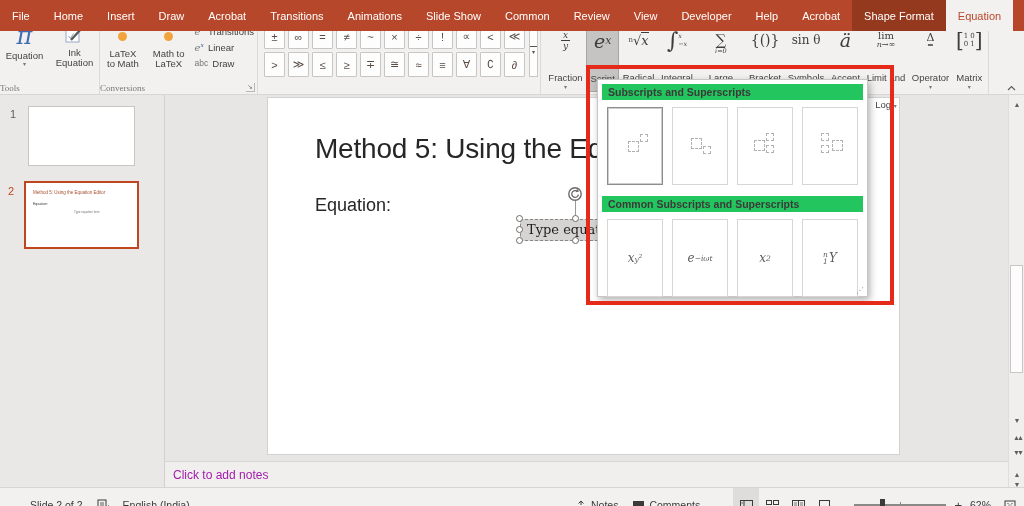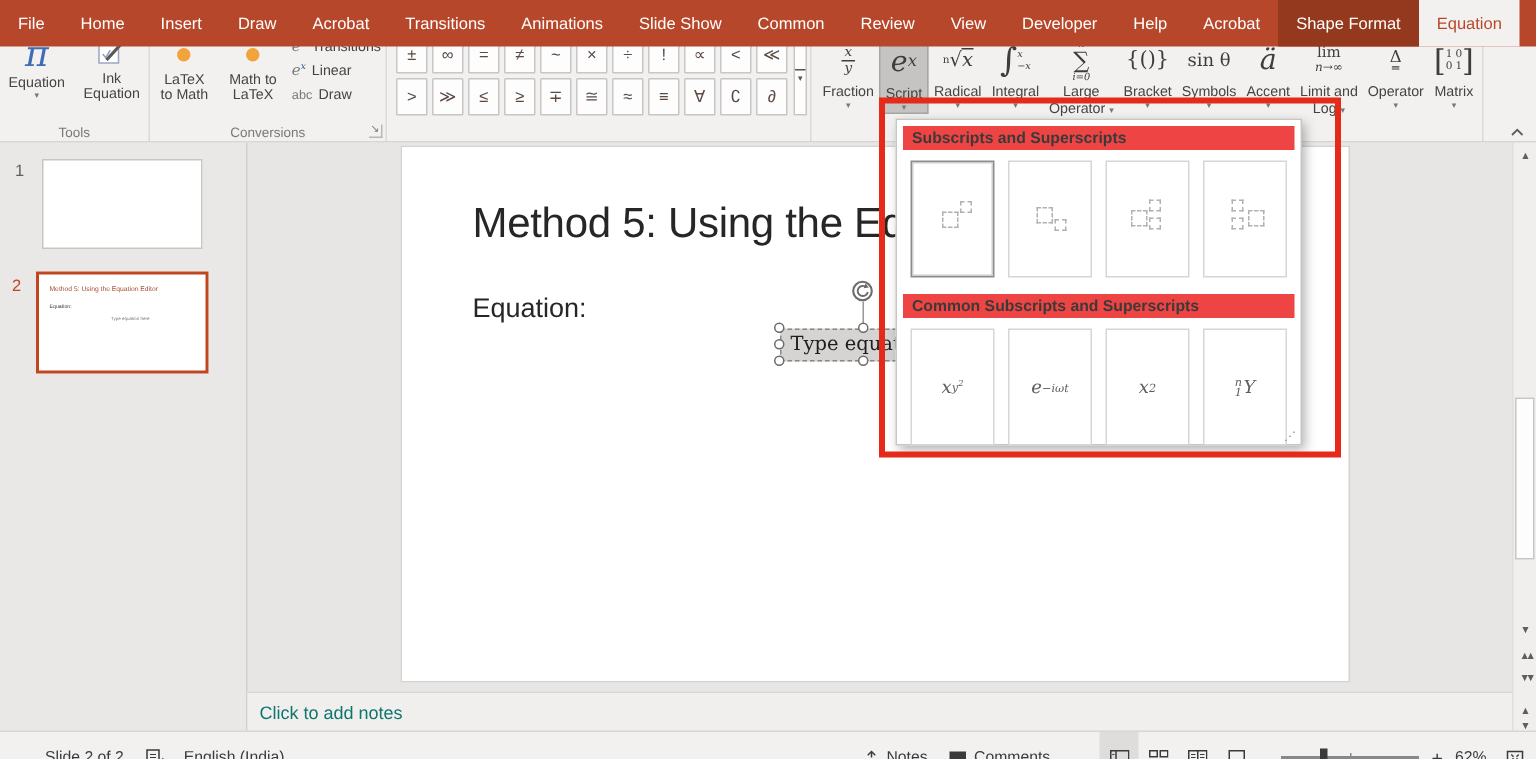--- a/index.html
+++ b/index.html
@@ -11,42 +11,42 @@
   .tabs-row { position:absolute; top:0; left:0; right:0; height:31px; background:#b7472a; display:flex; align-items:stretch; font-size:11px; color:#fff; z-index:30; }
   .tab { padding:0 12px; display:flex; align-items:center; cursor:default; white-space:nowrap; }
   .tab.dark { background:#94391d; }
   .tab.active { background:#f3f1f0; color:#b7472a; }
   .tabs-spacer { flex:1; }
   .tellme { display:flex; align-items:center; gap:5px; padding:0 10px; }
 
   
   .ribbon { position:absolute; top:19px; left:0; right:0; height:76px; background:#f3f1f0; border-bottom:1px solid #d8d6d4; display:flex; z-index:20; }
   .rgroup { position:relative; height:100%; border-right:1px solid #dcdad8; }
-  .rgroup-label { position:absolute; bottom:1px; left:0; right:0; text-align:center; font-size:9px; color:#7a7876; }
+  .rgroup-label { position:absolute; bottom:1px; left:0; right:0; font-size:9px; color:#7a7876;font-family:Liberation Serif, serif; }
   .bigbtn { display:flex; flex-direction:column; align-items:center; width:48px; padding-top:4px; }
   .bigbtn .cap { font-size:9.5px; line-height:10px; text-align:center; color:#444; margin-top:2px; }
   .chev { font-size:6px; color:#7a7876; line-height:6px; }
   .pi-glyph { font-family:"DejaVu Serif",serif; font-style:italic; font-size:24px; color:#3e6db5; line-height:26px; }
   .ink-icon { width:20px; height:20px; margin-top:3px; }
   .dot { width:9px; height:9px; border-radius:50%; background:#f2a33c; margin-top:9px; }
   .convsm { display:flex; align-items:center; gap:4px; height:16px; font-size:9.5px; color:#444; padding:1px 3px; }
   .convsm .eg { font-family:"DejaVu Serif",serif; font-style:italic; font-size:10px; color:#777; }
   .convsm .eg sup { font-size:6px; }
   .launcher { position:absolute; right:2px; bottom:2px; font-size:7px; color:#7a7876; border:1px solid #b9b7b5; border-top:none; border-left:none; width:9px; height:9px; line-height:7px; text-align:center; }
 
   .sym-wrap { display:flex; padding:5px 4px 0 6px; }
   .sym-grid { display:grid; grid-template-columns:repeat(11,21px); grid-auto-rows:25px; gap:3px; }
   .symb { border:1px solid #c8c6c4; background:#fdfdfd; font-size:11px; display:flex; align-items:center; justify-content:center; color:#5a4a42; border-radius:1px; }
   .sym-more { width:15px; height:53px; margin-left:4px; border:1px solid #c8c6c4; background:#fdfdfd; display:flex; flex-direction:column; align-items:center; justify-content:center; gap:1px; font-size:6px; color:#555; }
   .sym-more .bar { width:7px; border-top:1px solid #555; }
 
   .structs { display:flex; align-items:flex-start; padding:2px 2px 0 4px; }
   .stbtn { display:flex; flex-direction:column; align-items:center; padding:2px 4px 0; min-width:32px; }
   .stbtn .ic { height:34px; display:flex; align-items:center; justify-content:center; color:#3e3d3c; }
-  .stbtn .cap { font-size:9.5px; color:#444; line-height:10.5px; text-align:right; white-space:nowrap; }
+  .stbtn .cap { font-size:9.5px; color:#444; line-height:10.5px; text-align:right; white-space:nowrap;margin-top:16px; }
   .stbtn.pressed { background:#c6c4c2; border:1px solid #a8a6a4; }
   .frac { display:inline-flex; flex-direction:column; align-items:center; font-size:9px; font-style:italic; }
   .frac .fb { border-top:1px solid #3e3d3c; padding:0 2px; }
   .scripte { font-size:19px; font-style:italic; line-height:20px; }
   .scripte sup { font-size:11px; }
   .rad { font-size:13px; }
   .rad sup { font-size:7px; }
   .rad .vin { border-top:1px solid #3e3d3c; font-style:italic; }
   .intg { display:inline-flex; align-items:center; }
   .intg .isign { font-size:22px; }
@@ -76,36 +76,36 @@
   .handle { position:absolute; width:7px; height:7px; border-radius:50%; background:#fff; border:1px solid #6d6b69; z-index:5; }
   .rot-line { position:absolute; left:307px; top:103px; width:1px; height:16px; background:#9a9896; }
   .rot-handle { position:absolute; left:299px; top:88px; z-index:5; }
 
   .vscroll { position:absolute; left:1008px; top:95px; width:16px; height:392px; background:#f1efed; border-left:1px solid #e0dedc; font-size:7px; color:#605e5c; }
   .vs-btn { position:absolute; left:0; width:16px; height:14px; display:flex; align-items:center; justify-content:center; }
   .vs-thumb { position:absolute; left:1px; width:13px; top:170px; height:108px; background:#fdfdfd; border:1px solid #c8c6c4; }
   .collapse-chev { position:absolute; right:4px; top:-9px; }
 
   .notes-bar { position:absolute; top:461px; left:165px; width:843px; height:26px; background:#f1efed; border-top:1px solid #d8d6d4; display:flex; align-items:center; }
-  .notes-ph { font-size:12px; color:#0f766e; padding-left:8px; }
+  .notes-ph { font-size:12px; color:#a21caf; padding-left:8px; }
 
   
   .status { position:absolute; top:487px; left:0; right:0; height:35px; background:#f3f1f0; border-top:1px solid #d8d6d4; display:flex; align-items:center; font-size:10.5px; color:#3b3a39; }
   .st-item { display:flex; align-items:center; gap:4px; padding:0 7px; height:100%; }
   .st-right { margin-left:auto; display:flex; align-items:center; height:100%; }
   .viewbtn { width:26px; height:100%; display:flex; align-items:center; justify-content:center; }
   .viewbtn.active { background:#dfdddb; }
   .zoom-track { position:relative; width:92px; height:2px; background:#8a8886; margin:0 6px; }
   .zoom-tick { position:absolute; left:50%; top:-2px; width:1px; height:6px; background:#8a8886; }
   .zoom-thumb { position:absolute; left:26px; top:-5px; width:5px; height:12px; background:#3b3a39; }
   .zpm { font-size:13px; color:#3b3a39; padding:0 2px; }
 
   
   .dropdown { position:absolute; left:597px; top:79px; width:271px; height:218px; background:#fff; border:1px solid #c8c6c4; box-shadow:2px 3px 7px rgba(0,0,0,.3); z-index:40; }
-  .dd-header { margin:4px 4px 0; height:16px; background:#ef4444; font-size:10.5px; font-weight:bold; color:#3b3a39; line-height:16px; padding-left:6px; }
+  .dd-header { margin:4px 4px 0; height:16px; background:#22c55e; font-size:10.5px; font-weight:bold; color:#3b3a39; line-height:16px; padding-left:6px; }
   .dd-row { display:flex; gap:9px; padding:7px 9px; }
   .dd-tile { width:56px; height:78px; background:#fff; border:1px solid #d8d6d4; position:relative; }
   .dd-tile.sel { border:1px solid #8f8d8b; box-shadow:0 0 0 1px #cfcecd inset; }
   .dbox { position:absolute; border:1px dashed #b3b1af; }
   .dd-math { width:56px; height:78px; border:1px solid #d8d6d4; display:flex; align-items:center; justify-content:center; font-family:"DejaVu Serif",serif; font-style:italic; font-size:12px; color:#5f5d5b; }
   .dd-math sup, .dd-math sub { font-size:7.5px; font-style:italic; }
   .prescripts { display:inline-flex; flex-direction:column; font-size:7.5px; line-height:7px; margin-right:1px; }
   .dd-grip { position:absolute; right:3px; bottom:1px; font-size:8px; color:#8a8886; }
   .red-rect { position:absolute; left:586px; top:65px; width:308px; height:240px; border:4px solid #e52a1a; z-index:50; pointer-events:none; }
 

